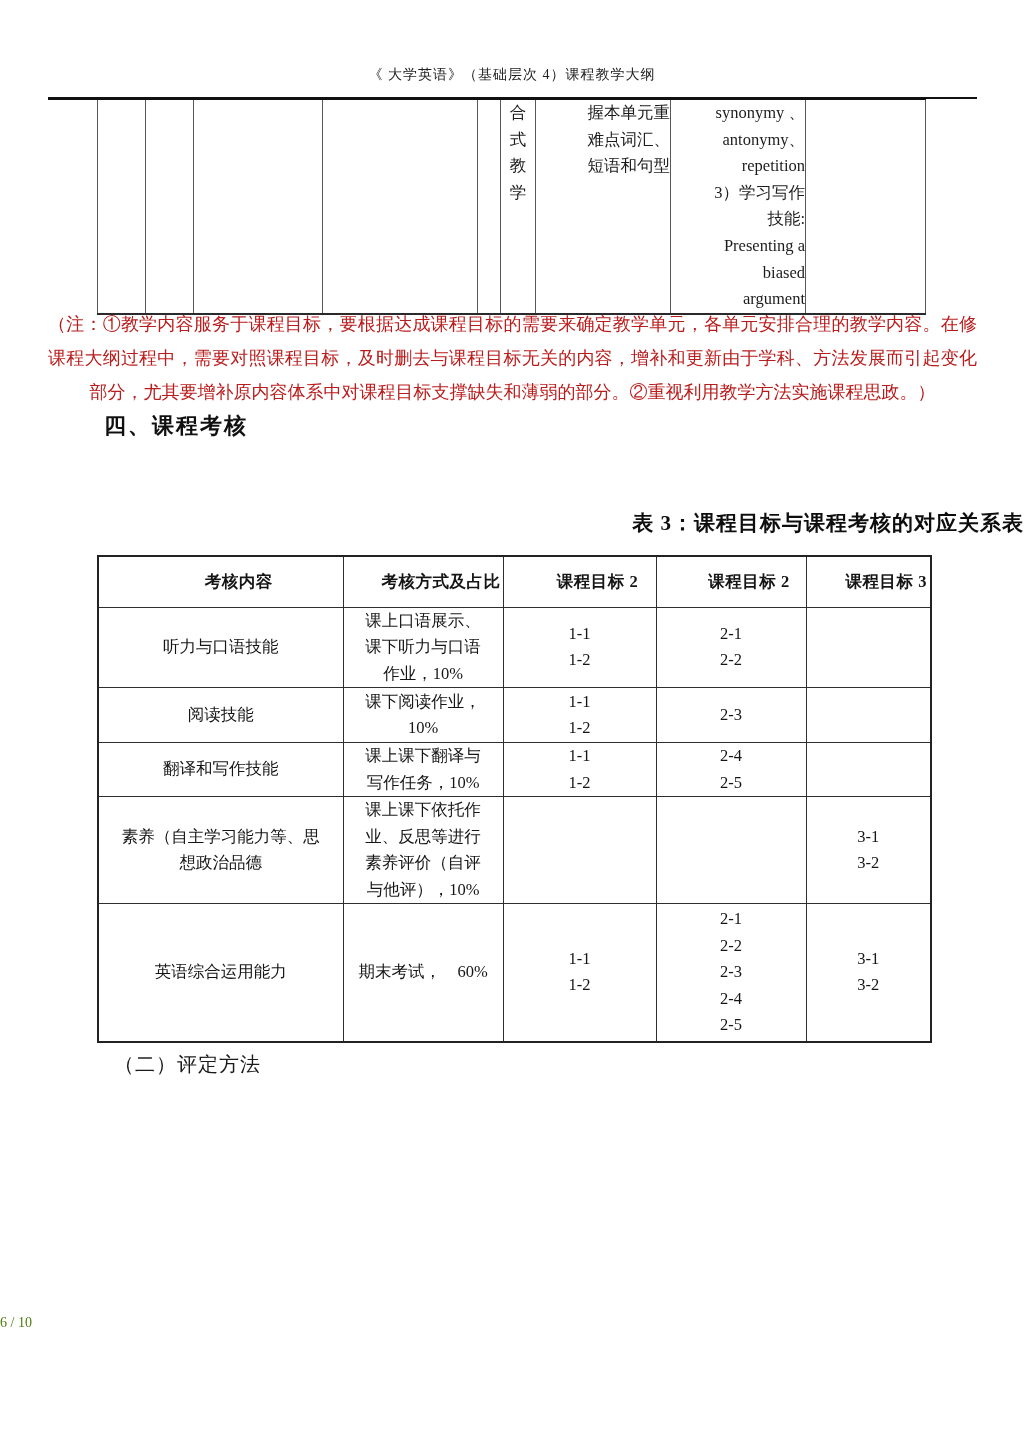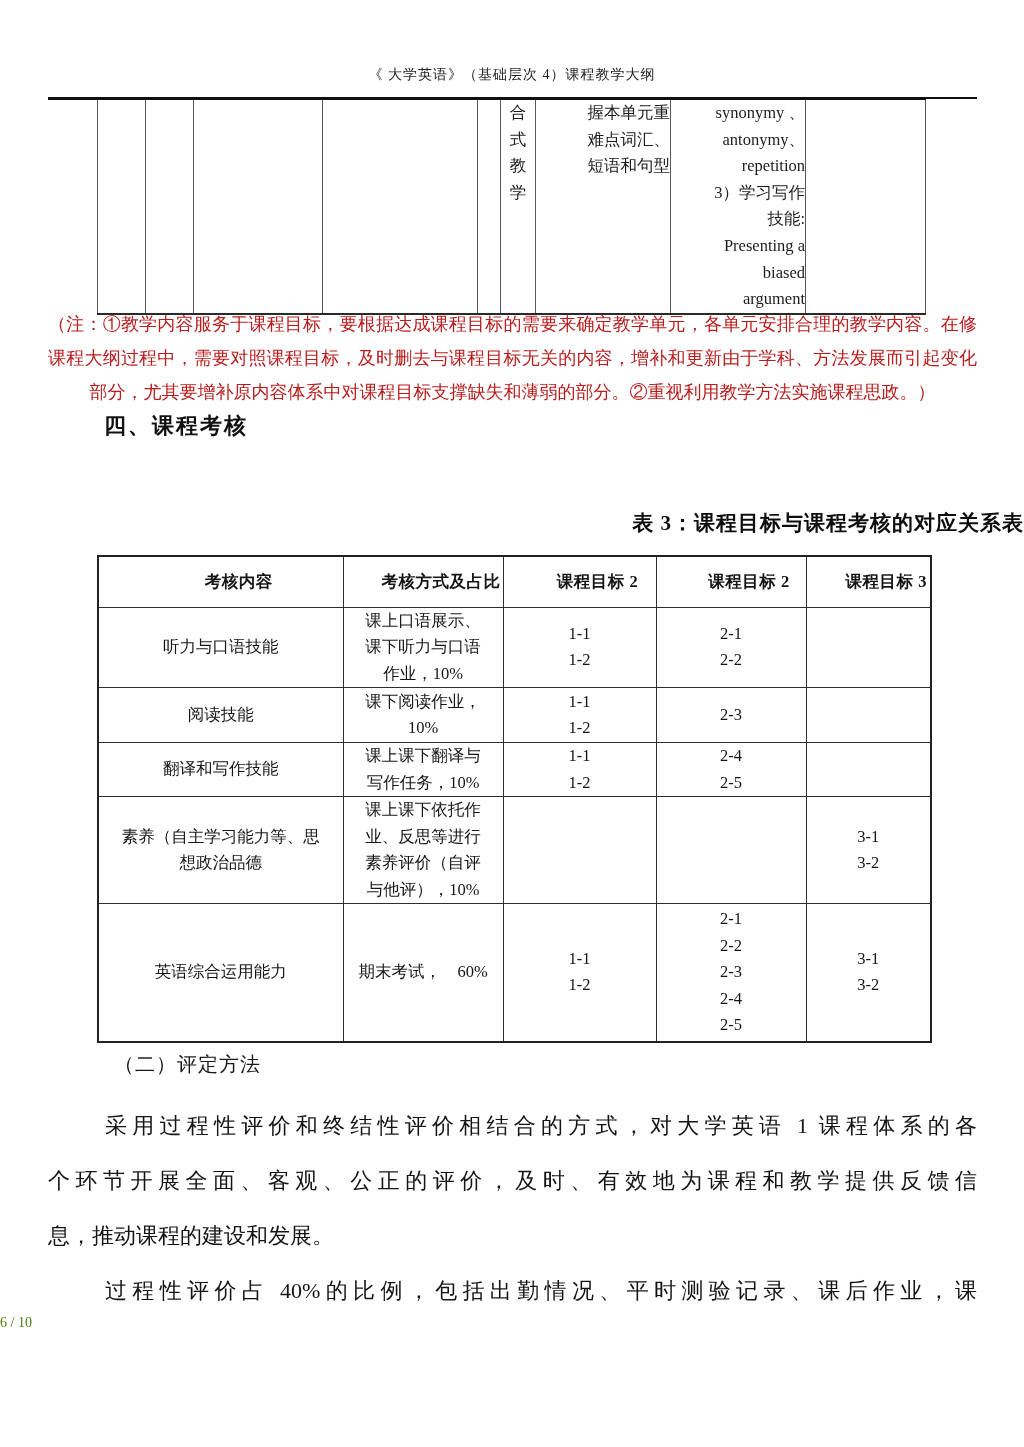--- a/index.html
+++ b/index.html
@@ -195,22 +195,16 @@
 2-4
 2-5</td>
       <td>3-1
 3-2</td>
     </tr>
   </tbody>
     </table>
 
   <div class="h2 h2-2">（二）评定方法</div>
 
-  <div class="bodytext">
-    <div class="bline indent just">采用过程性评价和终结性评价相结合的方式，对大学英语 1 课程体系的各</div>
-    <div class="bline just">个环节开展全面、客观、公正的评价，及时、有效地为课程和教学提供反馈信</div>
-    <div class="bline">息，推动课程的建设和发展。</div>
-    <div class="bline indent just">过程性评价占 40%的比例，包括出勤情况、平时测验记录、课后作业，课</div>
-  </div>
 
   <div class="footer">6 / 10</div>
 
 </div>
 
 </body></html>

